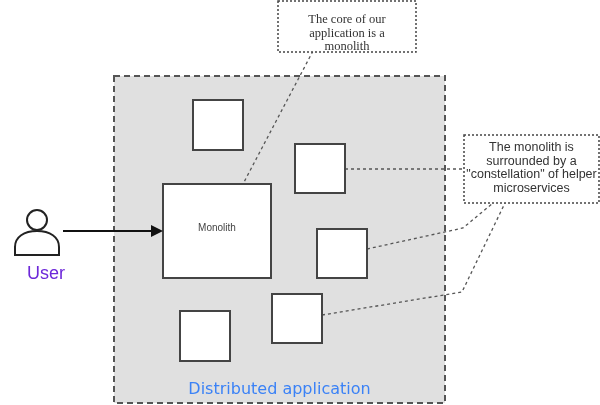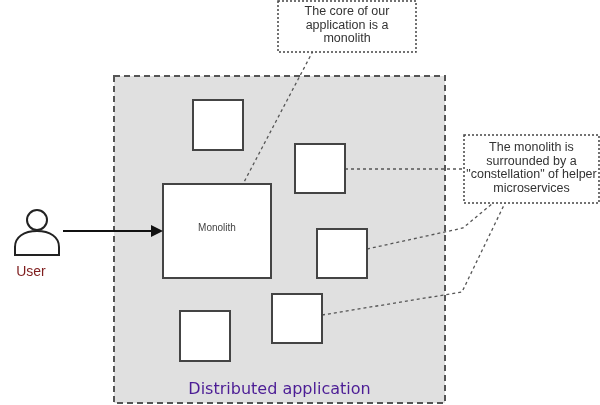--- a/index.html
+++ b/index.html
@@ -36,19 +36,19 @@
 
   <line x1="63" y1="231" x2="152" y2="231" stroke="#111" stroke-width="2"></line>
   <polygon points="163,231 151,225 151,237" fill="#111"></polygon>
 
   <rect x="278" y="1" width="138" height="51" fill="#fff" stroke="#444" stroke-width="1.5" stroke-dasharray="2,2"></rect>
   <rect x="464" y="135" width="135" height="68" fill="#fff" stroke="#444" stroke-width="1.5" stroke-dasharray="2,2"></rect>
 </svg>
 
 <div class="lbl" style="left:163px; top:222px; width:108px; font-size:10px; color:#444;">Monolith</div>
 
-<div class="lbl" style="left:1px; top:263px; width:60px; font-size:14px; color:#7f1d1d;">User</div>
+<div class="lbl" style="left:16px; top:263px; width:60px; font-size:18px; color:#6d28d9;">User</div>
 
-<div class="lbl" style="left:114px; top:379px; width:331px; font-size:16px; color:#4c1d95; font-family:'DejaVu Sans', sans-serif;">Distributed application</div>
+<div class="lbl" style="left:114px; top:379px; width:331px; font-size:16px; color:#3b82f6; font-family:'DejaVu Sans', sans-serif;">Distributed application</div>
 
-<div class="lbl callout-text" style="left:290px; top:5px; width:114px;">The core of our application is a monolith</div>
+<div class="lbl callout-text" style="left:290px; top:13px; width:114px;font-family:Liberation Serif, serif;">The core of our application is a monolith</div>
 
 <div class="lbl callout-text" style="left:466px; top:141px; width:131px;">The monolith is surrounded by a "constellation" of helper microservices</div>
 
 </body></html>

